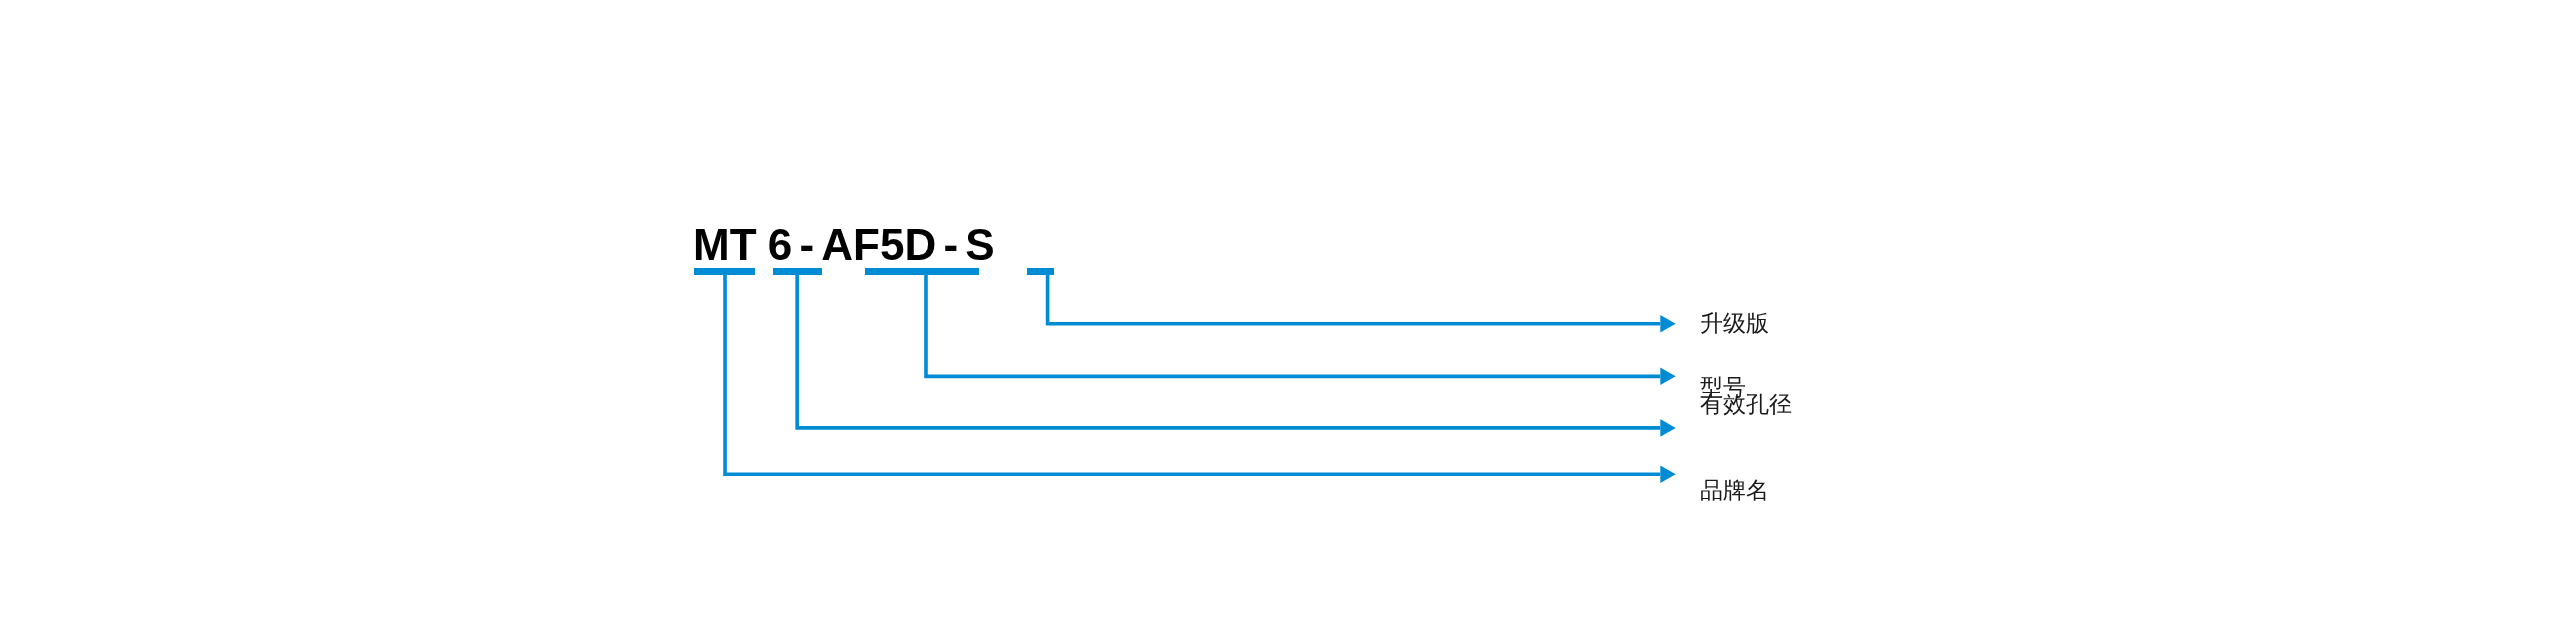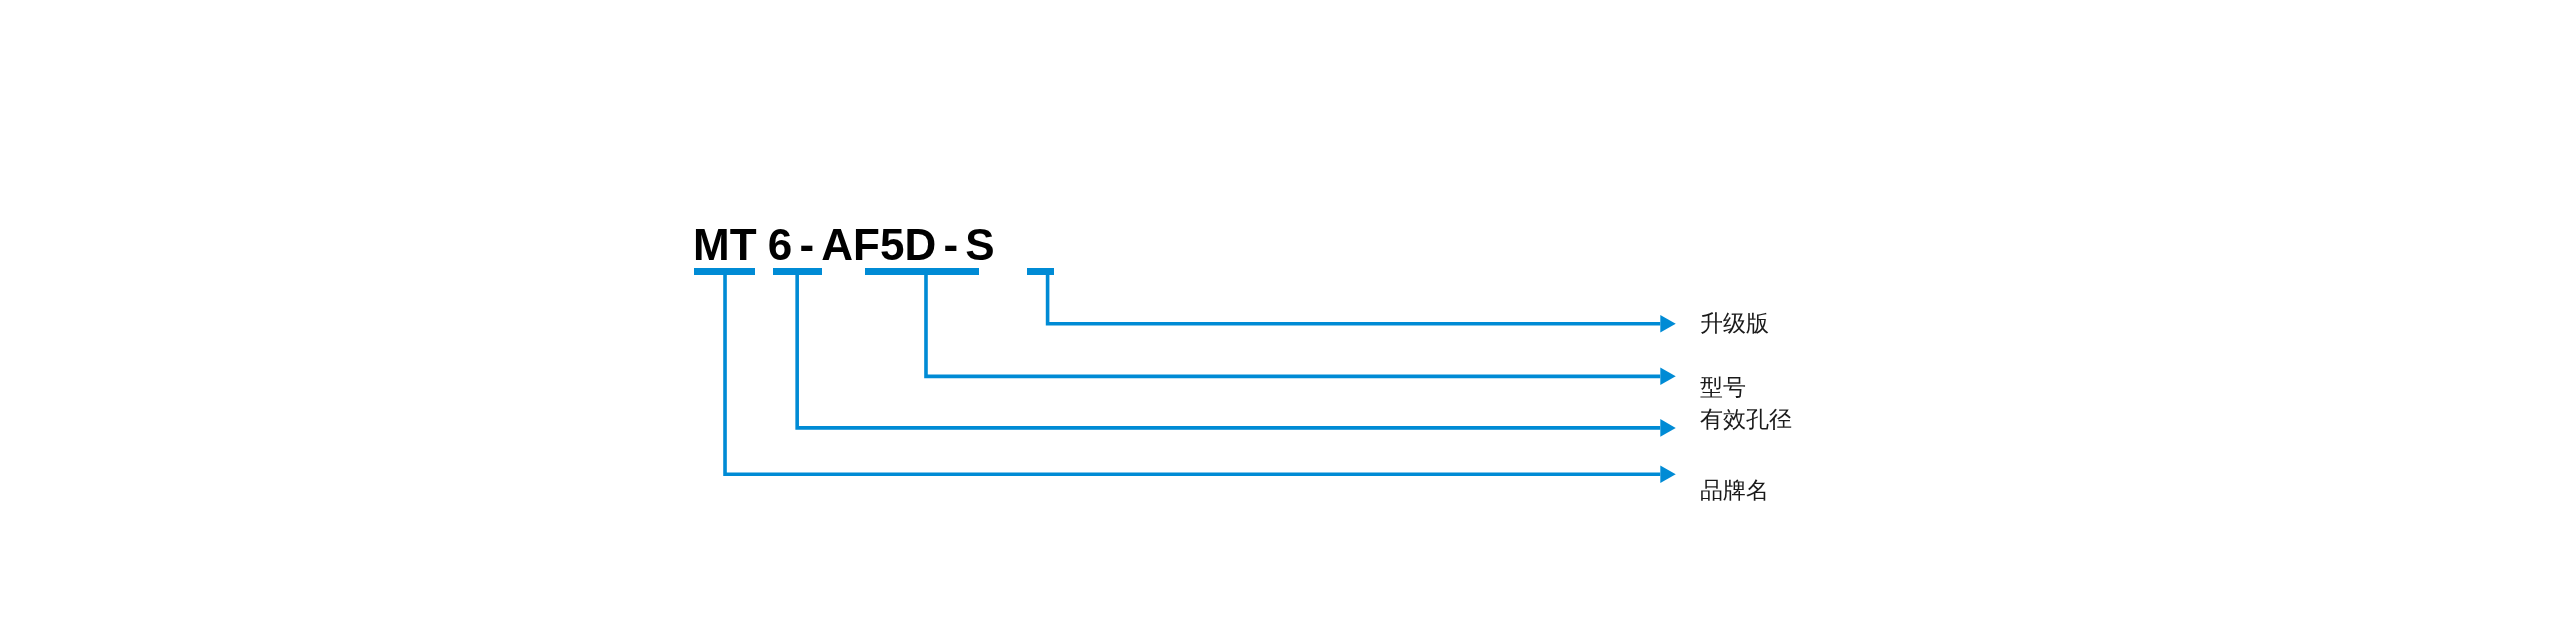--- a/index.html
+++ b/index.html
@@ -111,17 +111,17 @@
     </g>
 
     <g>
       <path d="M 1407 532 L 1407 920 L 3222 920" fill="none" stroke="#008BD5" stroke-width="7"></path>
       <polygon points="3222,903 3252,920 3222,937" fill="#008BD5"></polygon>
     </g>
   </svg>
 
   <div class="callout-label" style="top:312px;">升级版</div>
   <div class="callout-label" style="top:376px;">型号</div>
-  <div class="callout-label" style="top:408px;">有效孔径</div>
+  <div class="callout-label" style="top:393px;">有效孔径</div>
   <div class="callout-label" style="top:479px;">品牌名</div>
 
 </div>
 
 
 </body></html>

